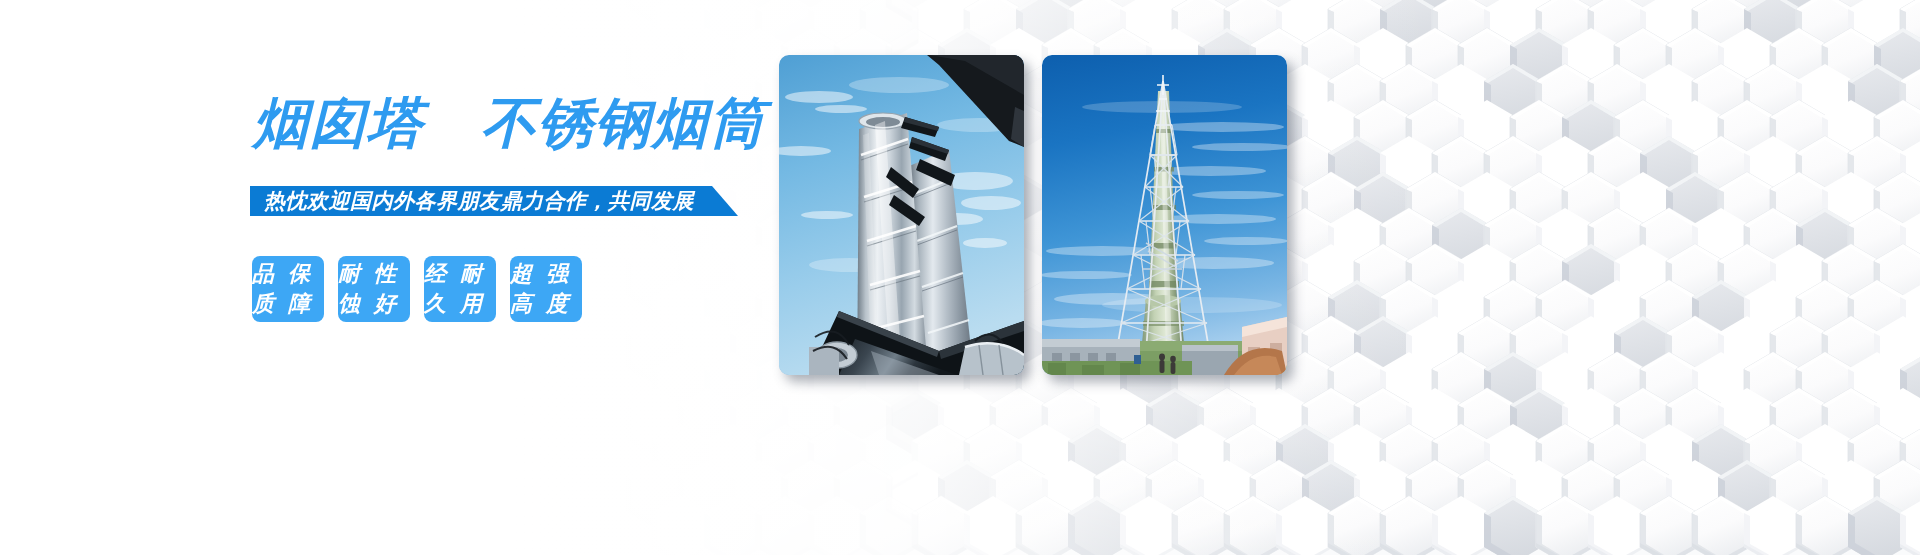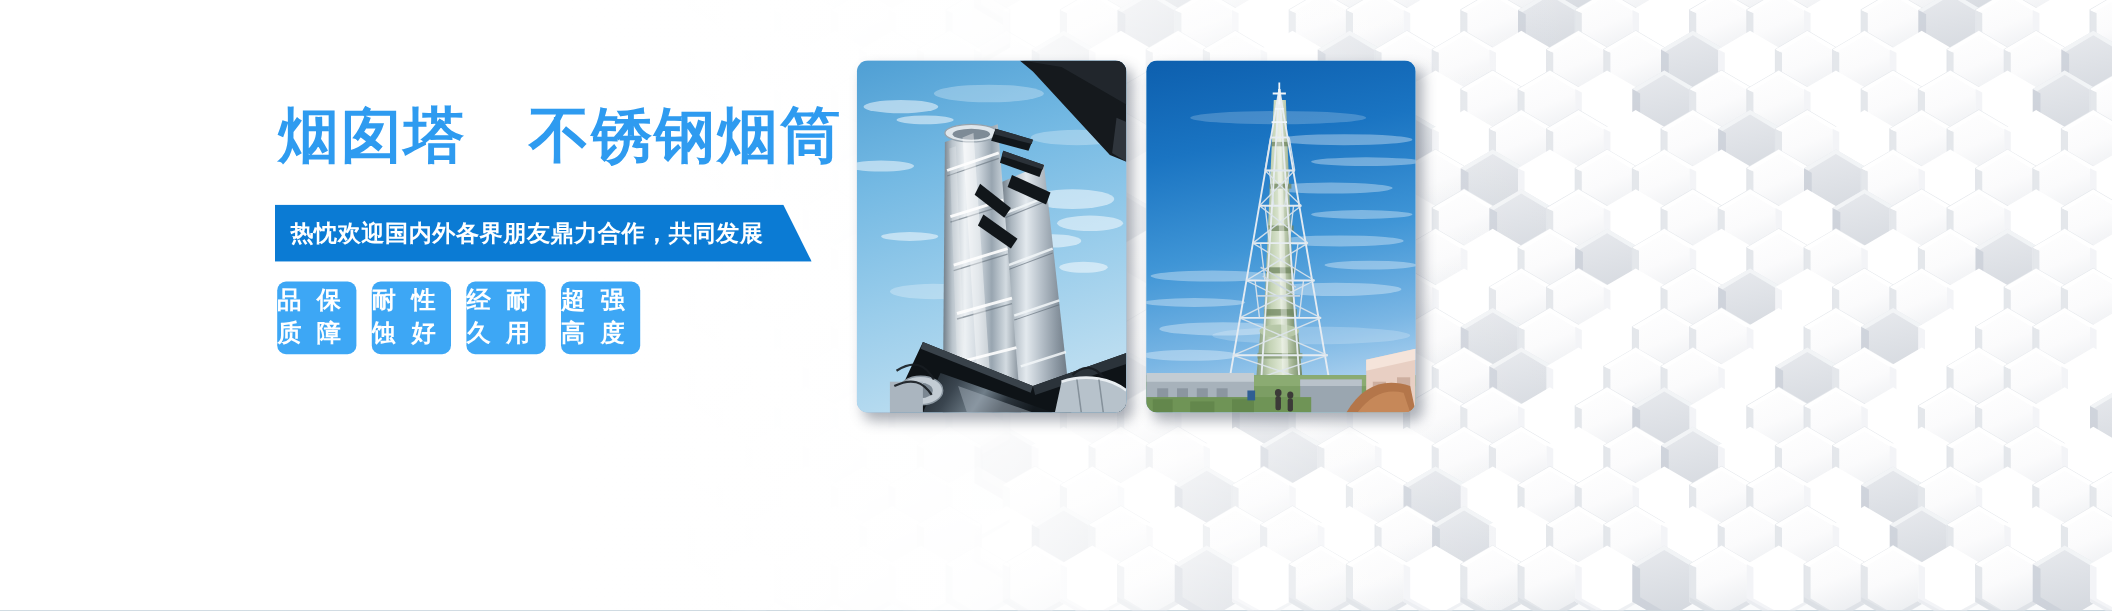--- a/index.html
+++ b/index.html
@@ -4,21 +4,21 @@
 <style>
   * { margin:0; padding:0; box-sizing:border-box; }
   html, body { width:1920px; height:555px; overflow:hidden; }
   body {
     font-family:"DejaVu Sans","Liberation Sans",sans-serif;
     background:#ffffff;
     position:relative;
   }
 
   
-  #stage { position:absolute; inset:0; width:1920px; height:555px; overflow:hidden; background:#0c4a6e; }
+  #stage { position:absolute; inset:0; width:1920px; height:555px; overflow:hidden; background:#0c4a6e;font-style:italic; }
 
   
   .hexbg { position:absolute; inset:0; }
   .hexbg svg { display:block; width:1920px; height:555px; }
 
   
   .hexveil {
     position:absolute; inset:0;
     background:linear-gradient(to right,
       rgba(255,255,255,1) 0%,
@@ -45,21 +45,21 @@
     font-weight:bold;
     color:#2e9bf0;
     letter-spacing:2px;
     white-space:nowrap;
     text-shadow:0 1px 0 rgba(255,255,255,.6);
   }
 
   
   .ribbon {
     position:absolute; left:250px; top:186px;
-    height:52px;
+    height:30px;
     background:#0b7bd4;
     display:flex; align-items:center;
     padding:0 44px 0 14px;
     -webkit-clip-path:polygon(0 0, calc(100% - 26px) 0, 100% 100%, 0 100%);
     clip-path:polygon(0 0, calc(100% - 26px) 0, 100% 100%, 0 100%);
   }
   .ribbon-text {
     color:#ffffff;
     font-size:21px;
     font-weight:bold;

